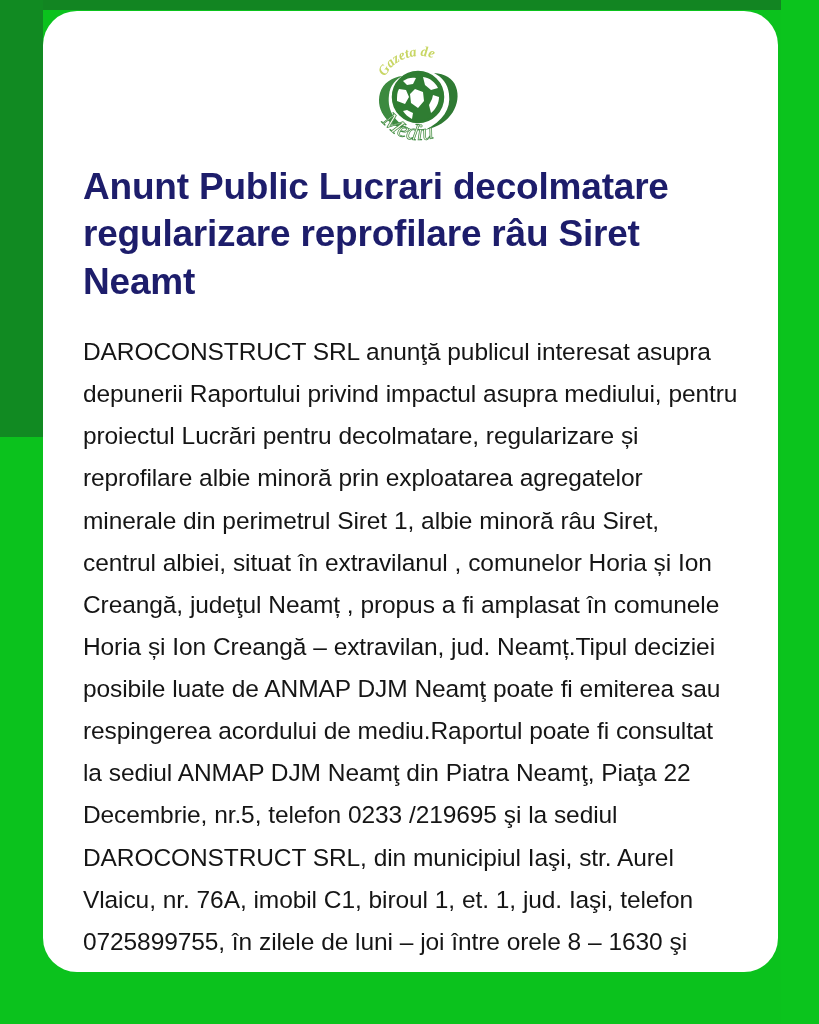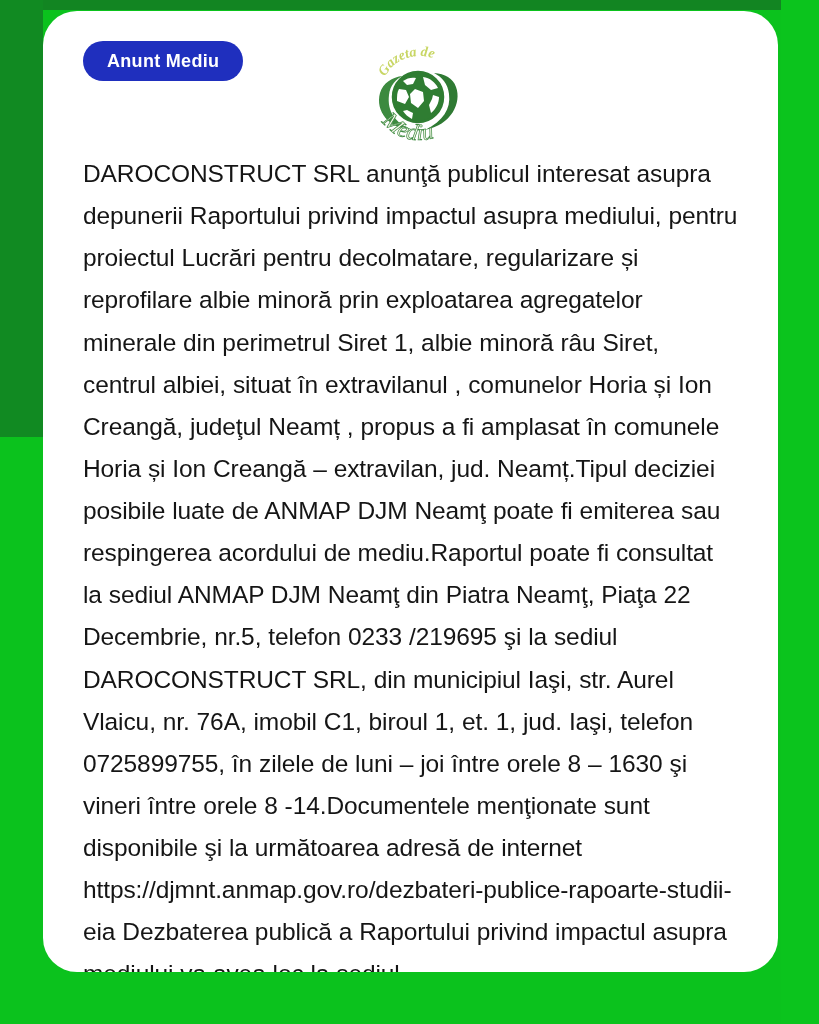--- a/index.html
+++ b/index.html
@@ -113,21 +113,20 @@
 
 <div class="bg-dark-top"></div>
 <div class="bg-dark-left"></div>
 <div class="bg-bright-right"></div>
 
 <div class="card">
   <div class="card-inner">
 
     <div class="header-row">
 
-      <div class="badge">Anunt Mediu</div>
 
       <div class="logo">
         <svg viewBox="0 0 110 110" xmlns="http://www.w3.org/2000/svg">
           <defs>
             <path id="arcTop" d="M 20,45 A 38,36 0 0 1 92,42"></path>
             <path id="arcBot" d="M 14,68 A 42,36 0 0 0 98,66"></path>
           </defs>
 
           <path d="M17,56 C12,74 26,92 48,92 C32,86 24,74 26,58 C27,48 33,42 40,39 C29,40 20,46 17,56 Z" fill="#3c8a3f"></path>
 
@@ -147,17 +146,18 @@
             <textPath href="#arcTop" startOffset="6%">Gazeta de</textPath>
           </text>
           <text font-family="'Liberation Serif', serif" font-size="23" font-style="italic" fill="#f6f8ea" stroke="#3f8b42" stroke-width="0.7">
             <textPath href="#arcBot" startOffset="14%">Mediu</textPath>
           </text>
         </svg>
       </div>
 
     </div>
 
+    <h1 class="title">Anunt Public Lucrari decolmatare regularizare reprofilare râu Siret Neamt</h1>
 
     <div class="body-text">DAROCONSTRUCT SRL anunţă publicul interesat asupra depunerii Raportului privind impactul asupra mediului, pentru proiectul Lucrări pentru decolmatare, regularizare și reprofilare albie minoră prin exploatarea agregatelor minerale din perimetrul Siret 1, albie minoră râu Siret, centrul albiei, situat în extravilanul , comunelor Horia și Ion Creangă, judeţul Neamț , propus a fi amplasat în comunele Horia și Ion Creangă – extravilan, jud. Neamț.Tipul deciziei posibile luate de ANMAP DJM Neamţ poate fi emiterea sau respingerea acordului de mediu.Raportul poate fi consultat la sediul ANMAP DJM Neamţ din Piatra Neamţ, Piaţa 22 Decembrie, nr.5, telefon 0233 /219695 şi la sediul DAROCONSTRUCT SRL, din municipiul Iaşi, str. Aurel Vlaicu, nr. 76A, imobil C1, biroul 1, et. 1, jud. Iaşi, telefon 0725899755, în zilele de luni – joi între orele 8 – 1630 şi vineri între orele 8 -14.Documentele menţionate sunt disponibile şi la următoarea adresă de internet https://djmnt.anmap.gov.ro/dezbateri-publice-rapoarte-studii-eia Dezbaterea publică a Raportului privind impactul asupra mediului va avea loc la sediul</div>
 
   </div>
 </div>
 
 </body></html>

